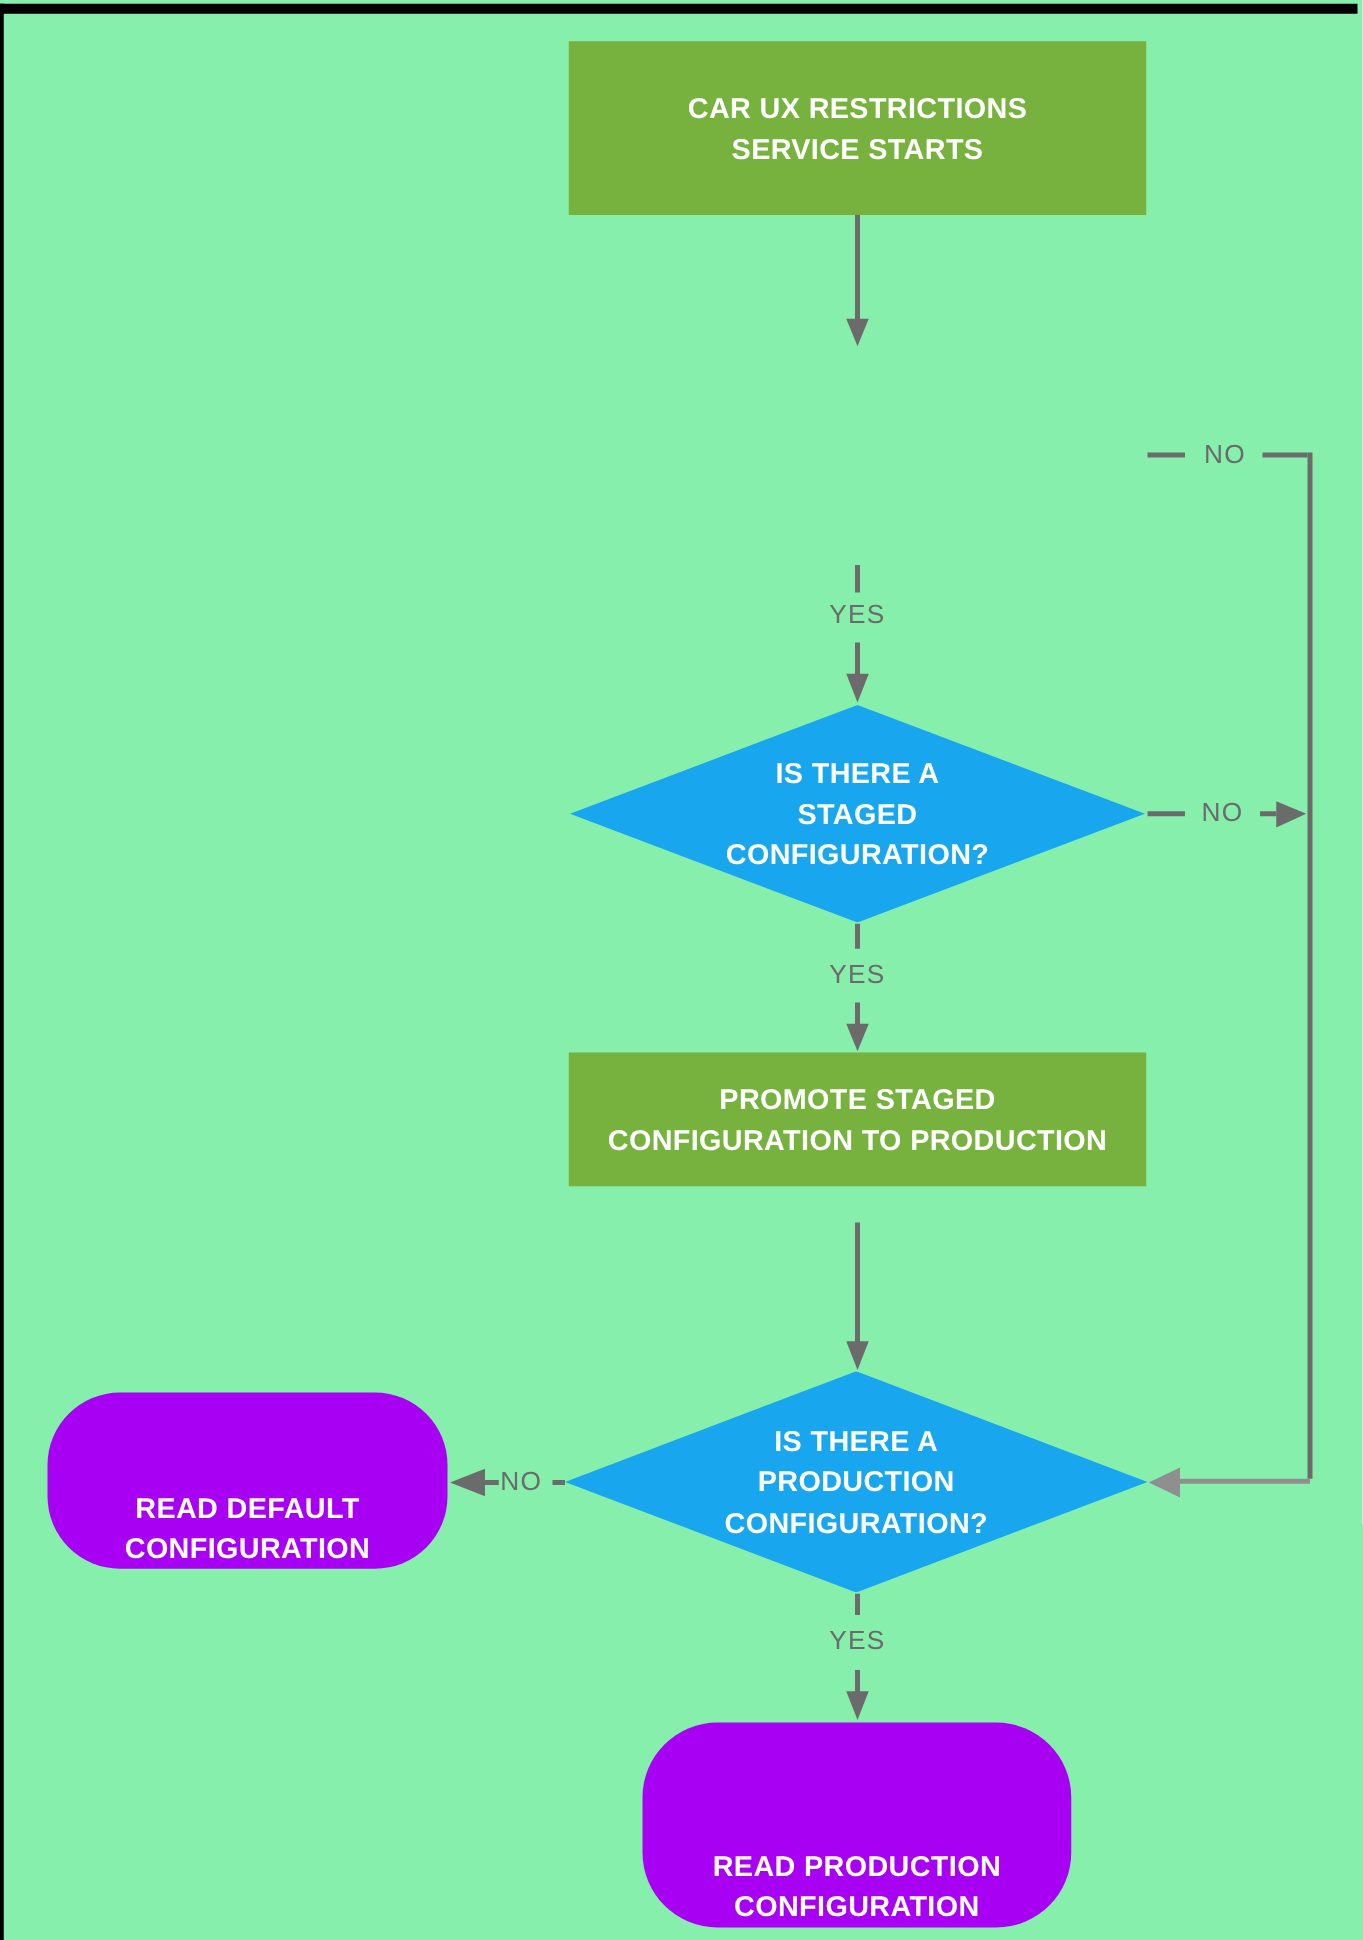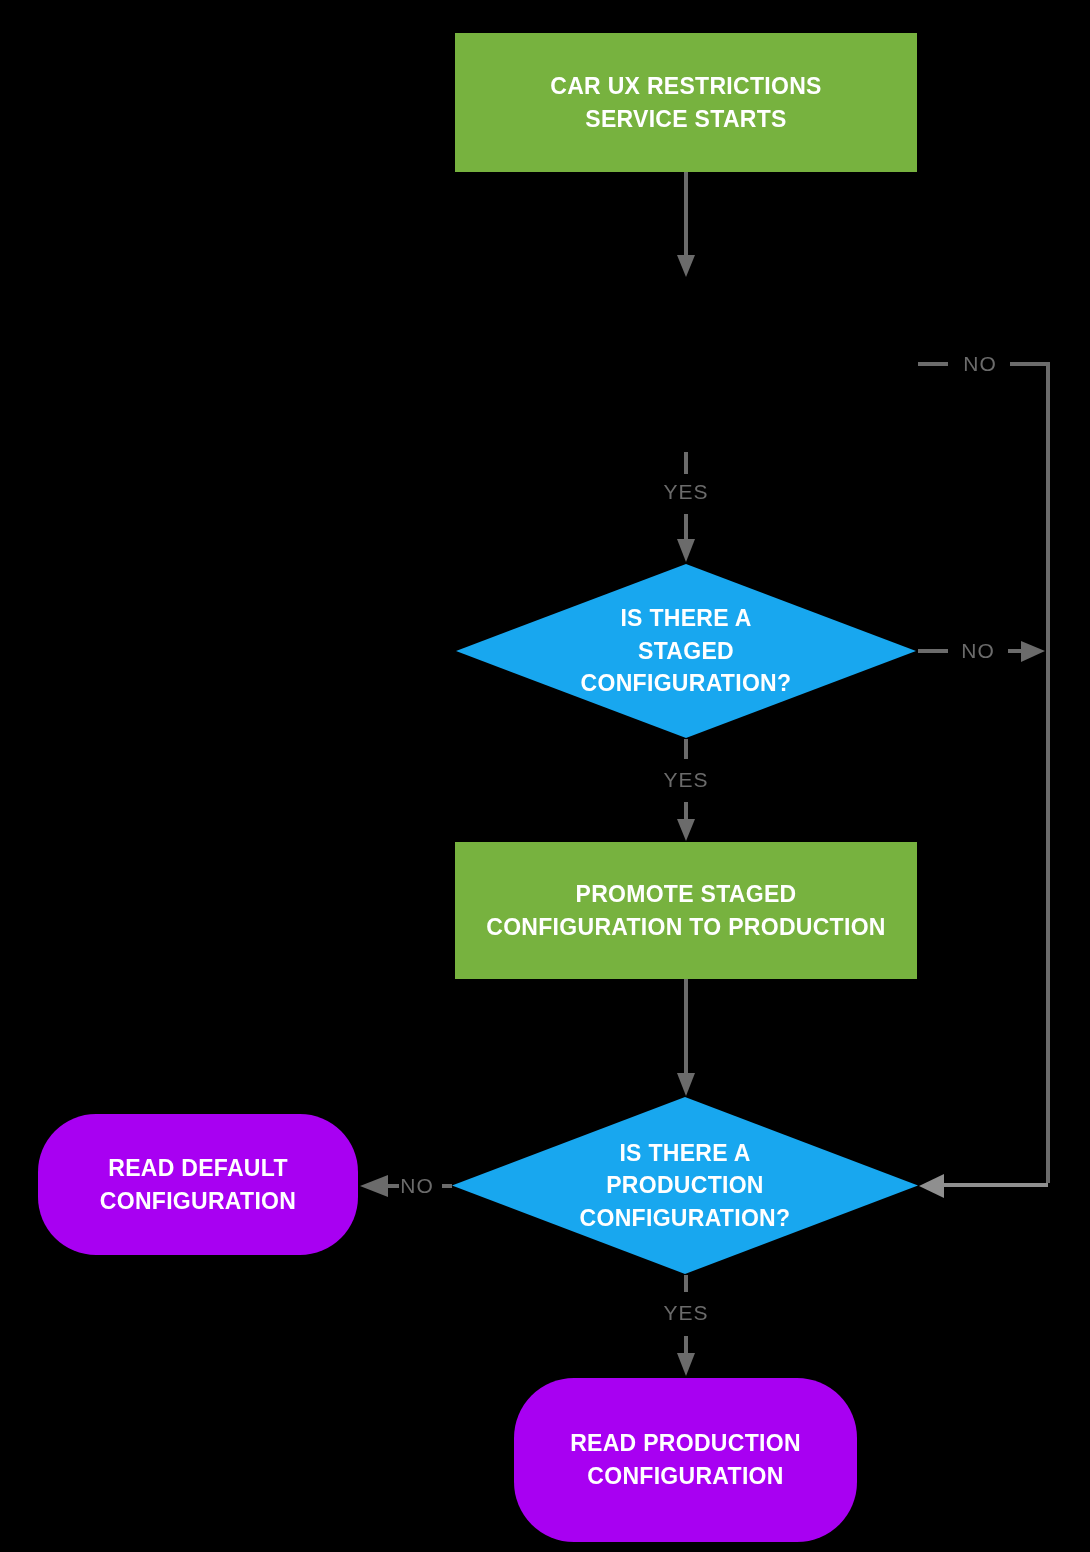--- a/index.html
+++ b/index.html
@@ -1,32 +1,32 @@
 <!DOCTYPE html>
 <html><head>
 <meta charset="utf-8">
 <style>
   html,body { margin:0; padding:0; background:#ffffff; }
   #canvas {
-    position:relative; width:1090px; height:1552px; background:#000000;
+    position:relative; width:1090px; height:1552px; background:#86efac;
     font-family:"Liberation Sans", sans-serif; overflow:hidden;
   }
   
   .frame-top  { position:absolute; left:0; top:3px;  width:1086px; height:8px; background:#000; }
   .frame-left { position:absolute; left:0; top:3px;  width:3px;  height:1549px; background:#000; }
 
   .node {
     position:absolute; display:flex; align-items:center; justify-content:center;
     text-align:center; color:#ffffff; font-weight:bold; font-size:23px;
     line-height:1.42; letter-spacing:0.3px; white-space:pre-line;
   }
   .process  { background:#77B23F; }
   .decision { background:#18A7EF;
     clip-path:polygon(50% 0, 100% 50%, 50% 100%, 0 50%); }
-  .terminal { background:#A800F2; }
+  .terminal { background:#A800F2;align-items:flex-end; }
 
   .edge-label {
     position:absolute; transform:translate(-50%,-50%);
     color:#6B6B6B; font-size:21px; font-weight:normal; letter-spacing:1px;text-align:center;
   }
   svg.wires { position:absolute; left:0; top:0; }
 </style>
 </head>
 <body>
 
@@ -80,21 +80,21 @@
 SERVICE STARTS</span>
   </div>
 
 
   <div class="node decision" style="left:456px; top:564px; width:460px; height:174px;">
     <span>IS THERE A
 STAGED
 CONFIGURATION?</span>
   </div>
 
-  <div class="node process" style="left:455px; top:842px; width:462px; height:137px;">
+  <div class="node process" style="left:455px; top:842px; width:462px; height:107px;">
     <span>PROMOTE STAGED
 CONFIGURATION TO PRODUCTION</span>
   </div>
 
   <div class="node decision" style="left:452px; top:1097px; width:466px; height:177px;">
     <span>IS THERE A
 PRODUCTION
 CONFIGURATION?</span>
   </div>
 

